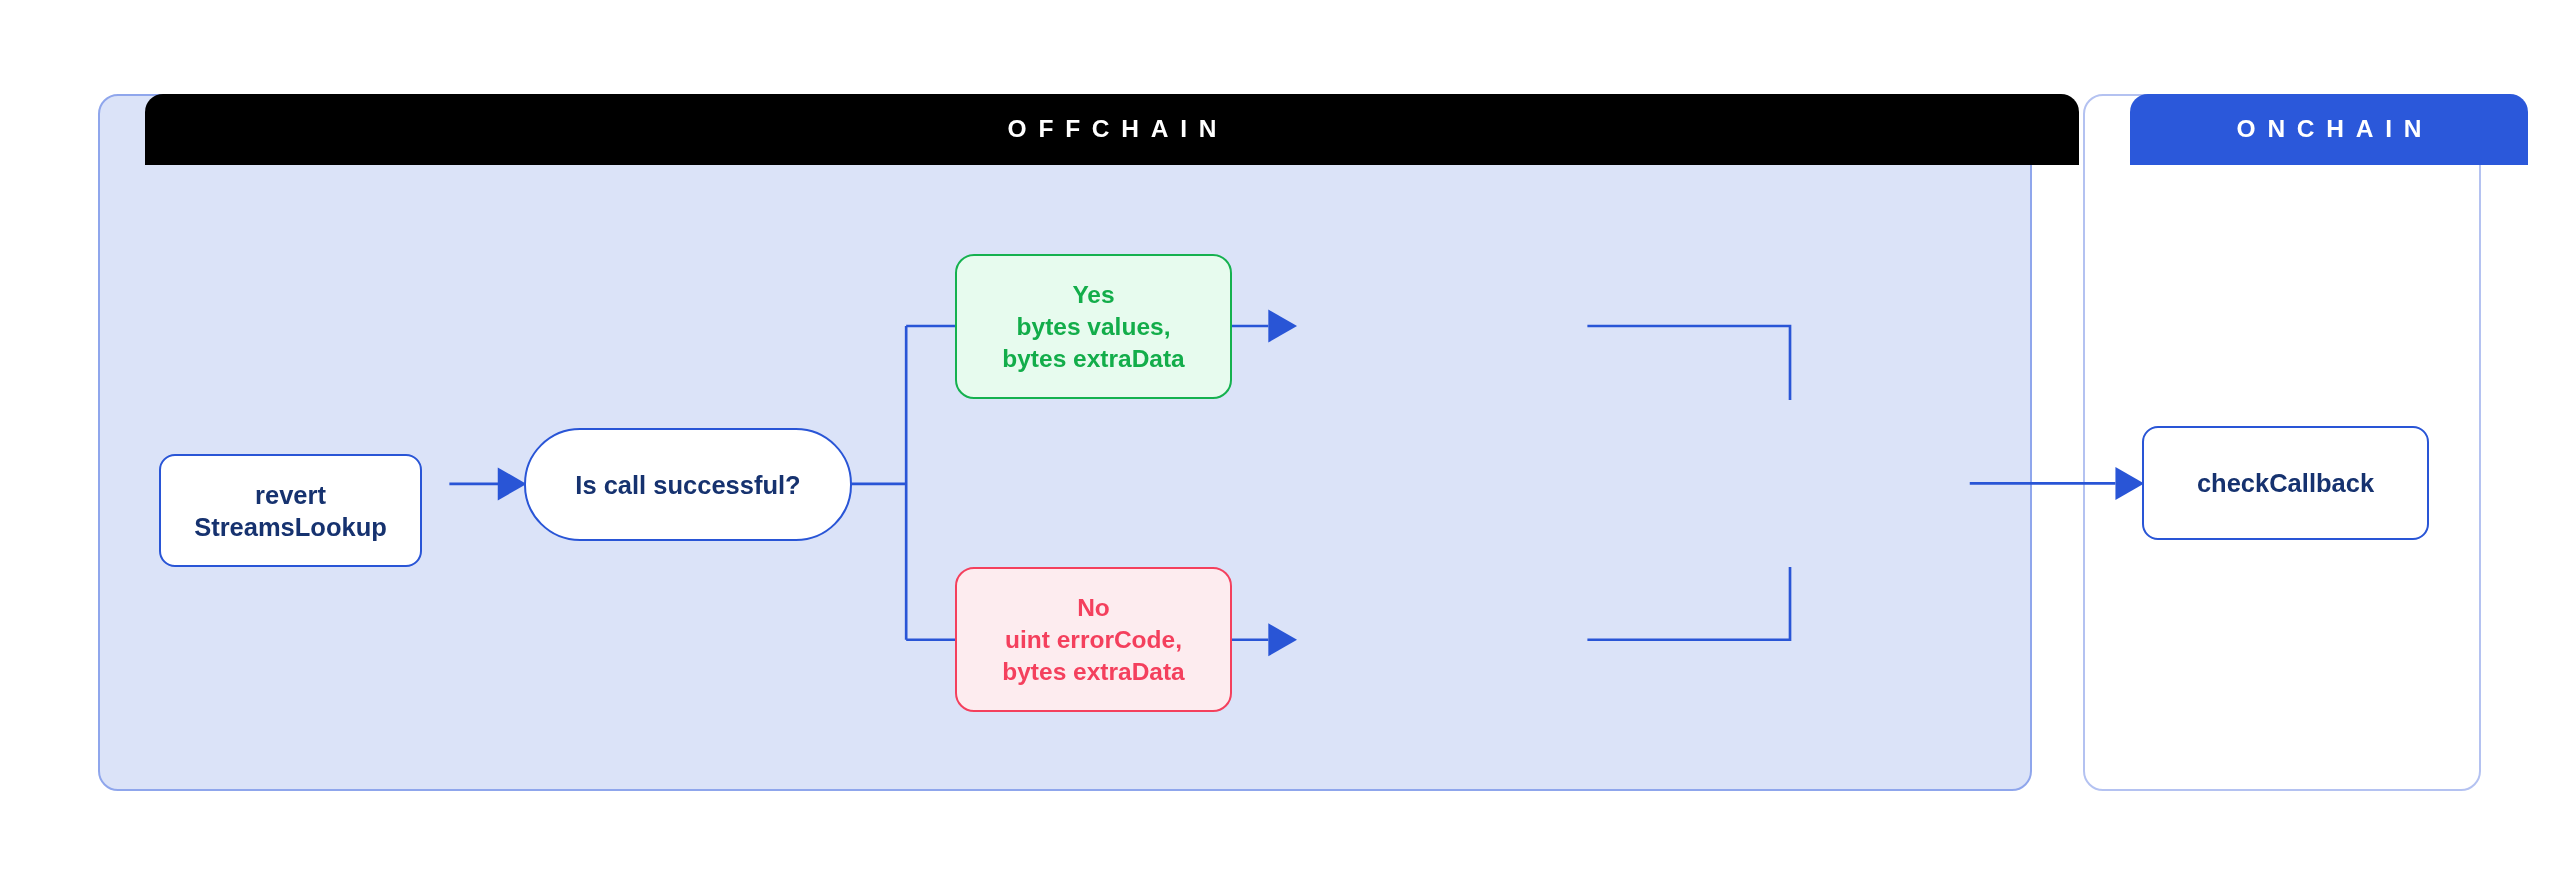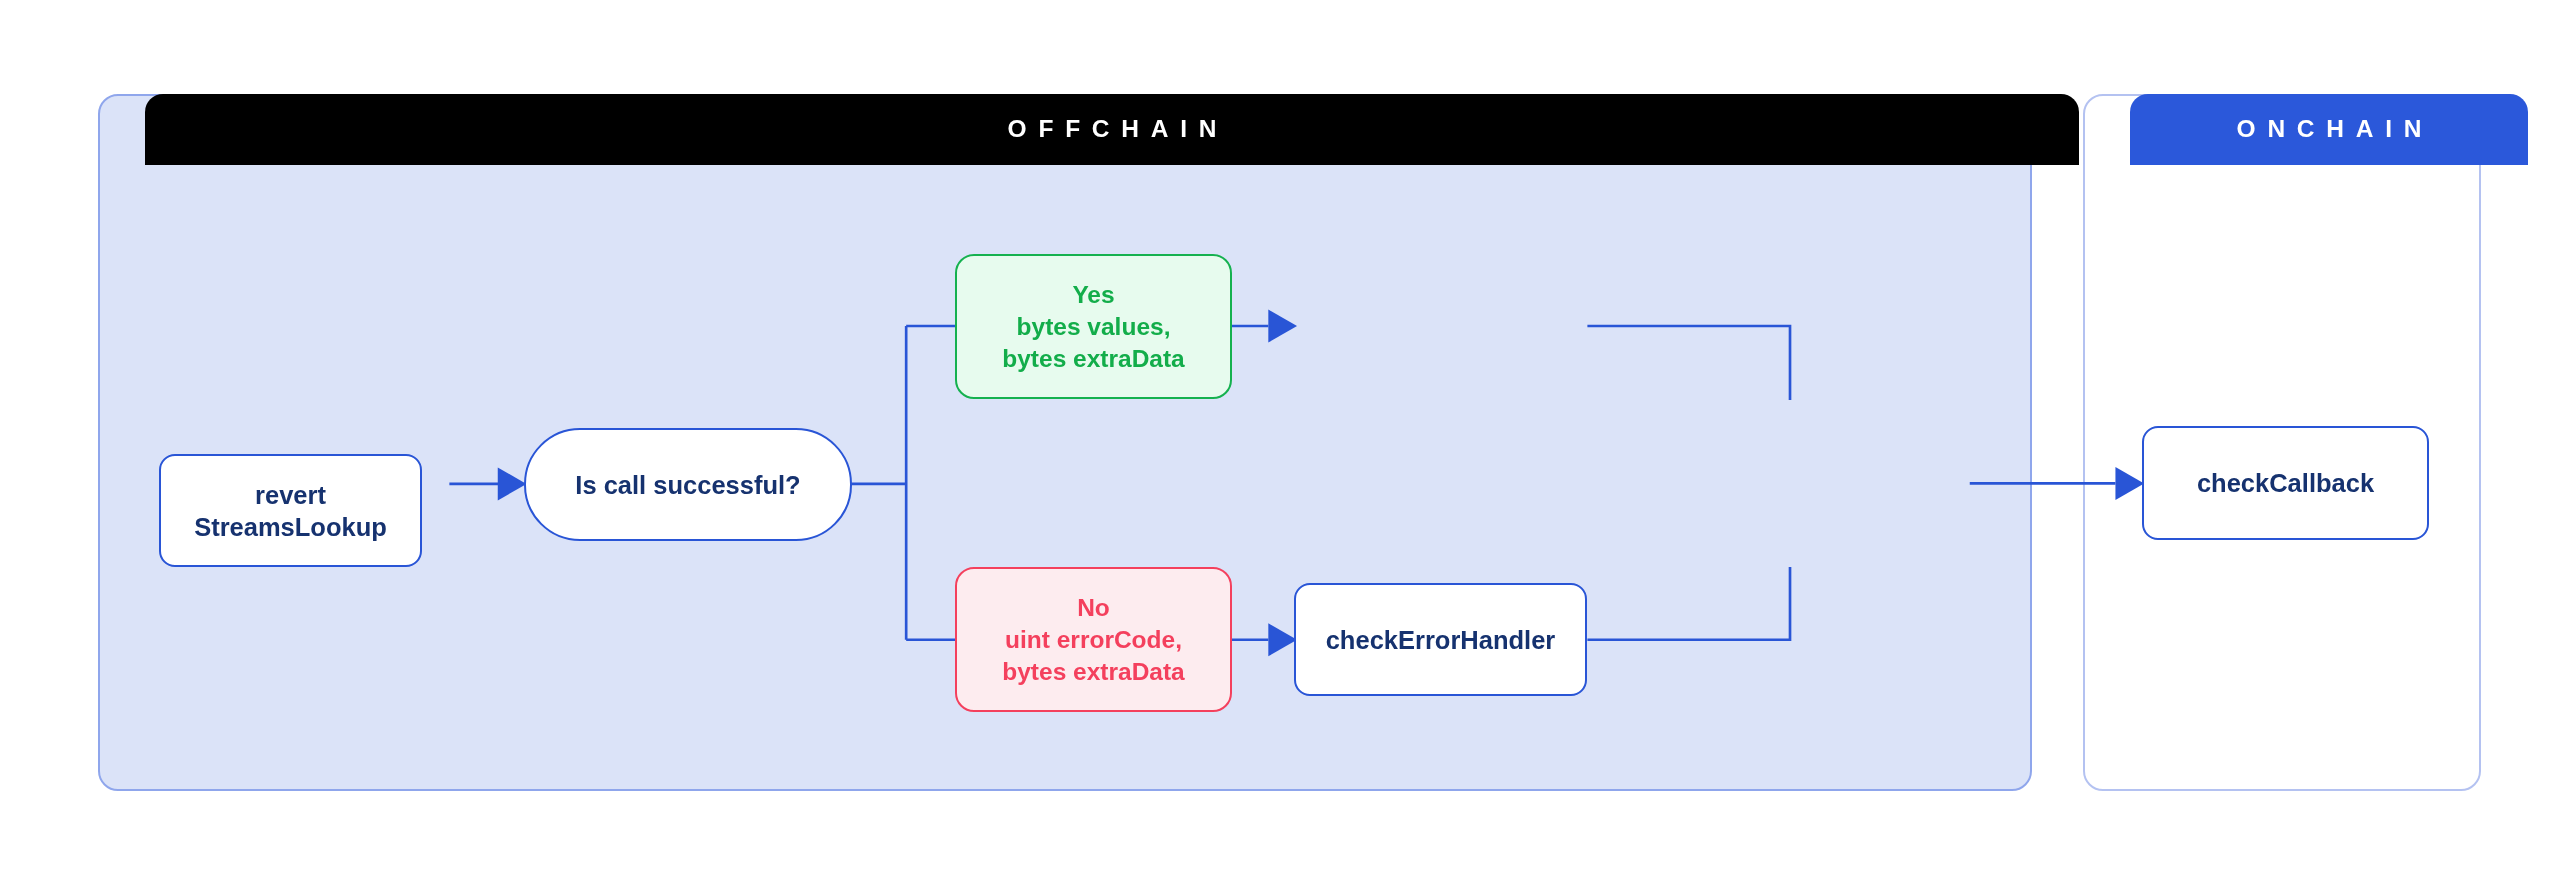--- a/index.html
+++ b/index.html
@@ -158,23 +158,20 @@
     <div class="node-line">bytes extraData</div>
   </div>
 
   <div class="node node--error" style="left:955px; top:567px; width:277px; height:145px;">
     <div class="node-line">No</div>
     <div class="node-line">uint errorCode,</div>
     <div class="node-line">bytes extraData</div>
   </div>
 
 
-  <div class="node" style="left:1294px; top:583px; width:293px; height:113px;">
-    <div class="node-line">checkErrorHandler</div>
-  </div>
 
 
   <div class="node" style="left:2142px; top:426px; width:287px; height:114px;">
     <div class="node-line">checkCallback</div>
   </div>
 
 </div>
 
 
 </body></html>

